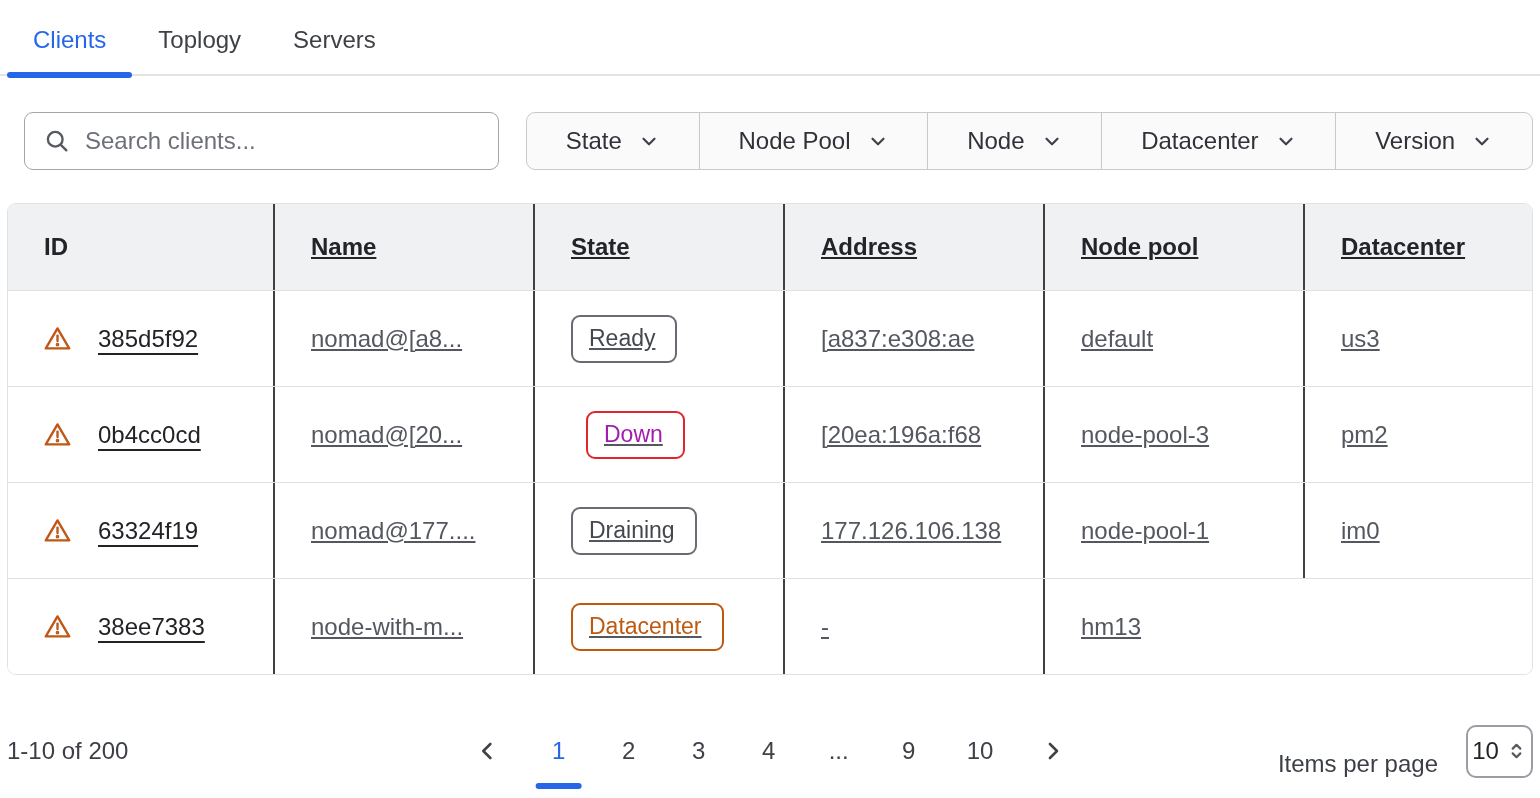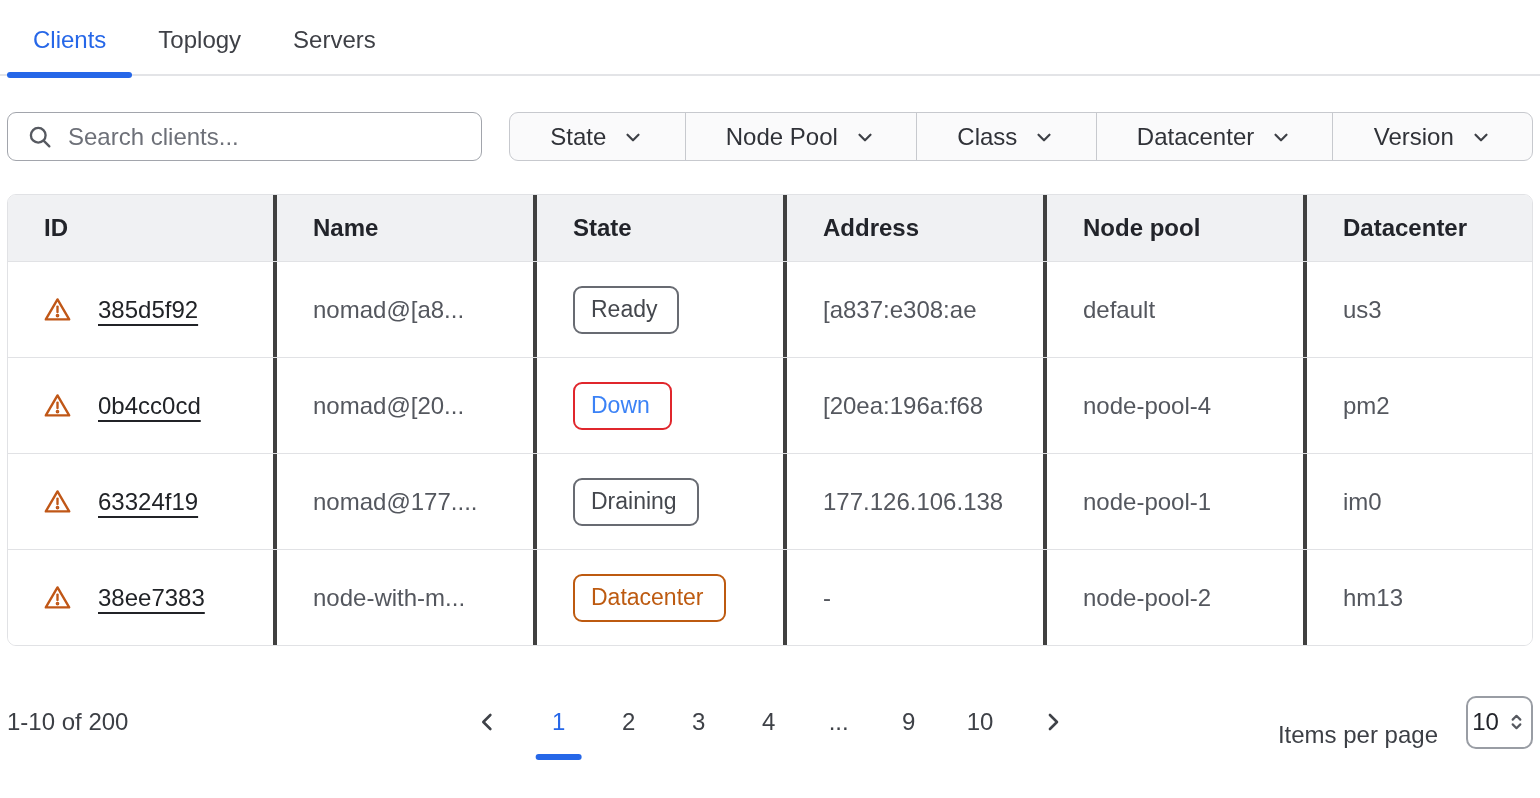--- a/index.html
+++ b/index.html
@@ -29,24 +29,24 @@
     content: "";
     position: absolute;
     left: 0; right: 0; bottom: -4px;
     height: 6px;
     border-radius: 3px;
     background: #2667e8;
   }
 
   
   .toolbar {
-    margin: 36px 7px 0 7px;
+    margin: 36px 7px 0 24px;
     display: flex;
     gap: 27px;
-    height: 49px;
+    height: 58px;
   }
   .search-box {
     width: 475px;
     flex: 0 0 475px;
     border: 1px solid #a2a5ac;
     border-radius: 9px;
     display: flex;
     align-items: center;
     padding: 0 18px;
     gap: 14px;
@@ -89,53 +89,53 @@
     overflow: hidden;
   }
   .t-row {
     display: grid;
     grid-template-columns: 265px 260px 250px 260px 260px 229px;
   }
   .t-head { background: #f0f1f3; }
   .t-head .t-cell {
     font-weight: 700;
     color: #22242a;
-    height: 66px;
+    height: 86px;
   }
   .t-cell {
     display: flex;
     align-items: center;
     padding-left: 36px;
     font-size: 24px;
     height: 95px;
     color: #54575e;
     overflow: hidden;
     white-space: nowrap;
   }
-  .t-cell + .t-cell { border-left: 4px solid #404040; }
+  .t-cell + .t-cell { border-left: 2px solid #404040; text-decoration: underline; }
   .t-body .t-row { border-top: 1px solid #e1e2e5; background: #fff; }
   .id-cell { gap: 27px; }
   .id-link {
     color: #212327;
     font-weight: 500;
     text-decoration: underline;
     text-underline-offset: 6px;
     text-decoration-thickness: 2px;
     cursor: pointer;
   }
   .badge {
     display: inline-block;
     padding: 8px 20px 9px 16px;
     border-radius: 9px;
     border: 2px solid #686b72;
     font-size: 23px;
     color: #44474d;
     background: #fff;
   }
-  .badge.critical { border-color: #e0262c; color: #3b82f6; }
+  .badge.critical { border-color: #e0262c; color: #a21caf; margin-left: 15px; }
   .badge.warning  { border-color: #bd5a10; color: #bd5a10; }
 
   
   .footer {
     margin: 0 7px;
     margin-top: 46px;
     display: flex;
     align-items: center;
     font-size: 24px;
     position: relative;
@@ -222,21 +222,21 @@
     </div>
     <div class="filter-seg">
       <span>Node Pool</span>
       <span class="icon">
         <svg width="22" height="22" viewBox="0 0 24 24" fill="none" stroke="#3f4248" stroke-width="2.4" stroke-linecap="round" stroke-linejoin="round">
             <path d="M6 9.5 L12 15.5 L18 9.5"></path>
           </svg>
       </span>
     </div>
     <div class="filter-seg">
-      <span>Class</span>
+      <span>Node</span>
       <span class="icon">
         <svg width="22" height="22" viewBox="0 0 24 24" fill="none" stroke="#3f4248" stroke-width="2.4" stroke-linecap="round" stroke-linejoin="round">
             <path d="M6 9.5 L12 15.5 L18 9.5"></path>
           </svg>
       </span>
     </div>
     <div class="filter-seg">
       <span>Datacenter</span>
       <span class="icon">
         <svg width="22" height="22" viewBox="0 0 24 24" fill="none" stroke="#3f4248" stroke-width="2.4" stroke-linecap="round" stroke-linejoin="round">
@@ -295,21 +295,21 @@
             <circle cx="12" cy="16.4" r="0.6" fill="#c05717"></circle>
           </svg>
         </span>
         <span class="id-link">0b4cc0cd</span>
       </div>
       <div class="t-cell">nomad@[20...</div>
       <div class="t-cell">
         <span class="badge critical">Down</span>
       </div>
       <div class="t-cell">[20ea:196a:f68</div>
-      <div class="t-cell">node-pool-4</div>
+      <div class="t-cell">node-pool-3</div>
       <div class="t-cell">pm2</div>
     </div>
 
     <div class="t-row">
       <div class="t-cell id-cell">
         <span class="icon">
           <svg width="27" height="25" viewBox="0 0 24 22" fill="none" stroke="#c05717" stroke-width="2.1" stroke-linecap="round" stroke-linejoin="round">
             <path d="M12 2 L22.4 19.8 H1.6 Z"></path>
             <line x1="12" y1="8.4" x2="12" y2="13.2"></line>
             <circle cx="12" cy="16.4" r="0.6" fill="#c05717"></circle>
@@ -335,21 +335,20 @@
             <circle cx="12" cy="16.4" r="0.6" fill="#c05717"></circle>
           </svg>
         </span>
         <span class="id-link">38ee7383</span>
       </div>
       <div class="t-cell">node-with-m...</div>
       <div class="t-cell">
         <span class="badge warning">Datacenter</span>
       </div>
       <div class="t-cell">-</div>
-      <div class="t-cell">node-pool-2</div>
       <div class="t-cell">hm13</div>
     </div>
 
   </div>
 </div>
 
 <div class="footer">
   <div class="range-text">1-10 of 200</div>
 
   <div class="pager">

